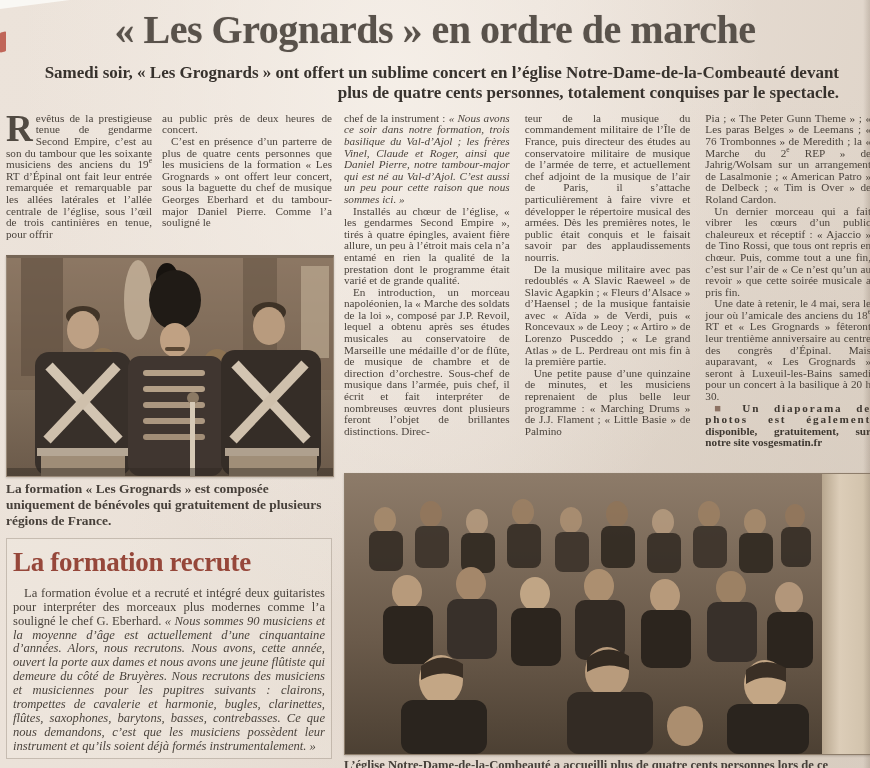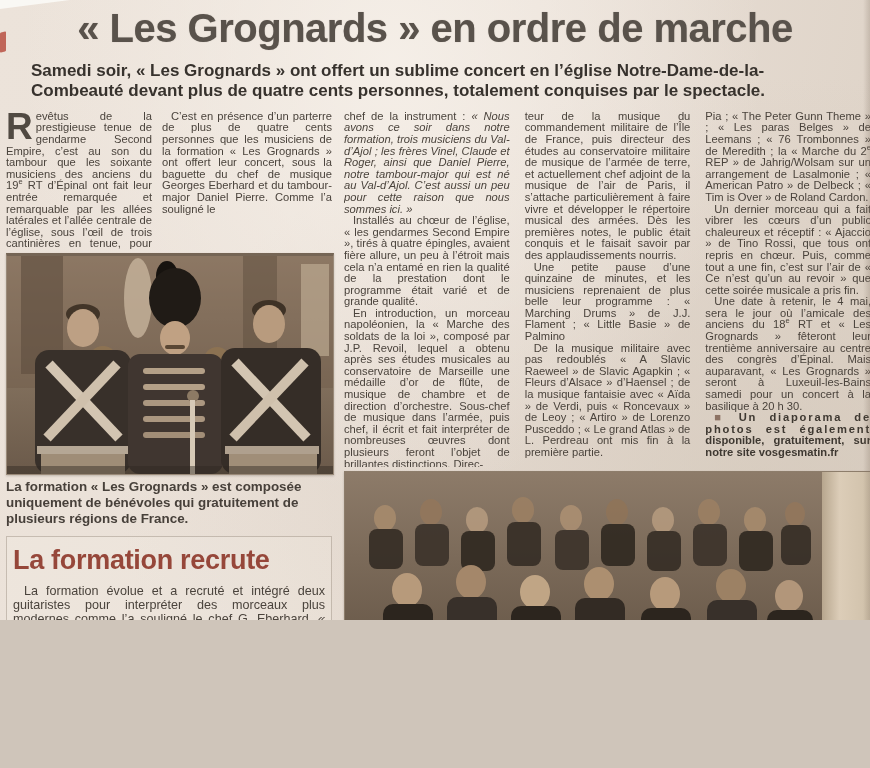--- a/index.html
+++ b/index.html
@@ -1,41 +1,41 @@
 <!DOCTYPE html>
 <html lang="fr"><head>
 <meta charset="utf-8">
 <style>
   html,body{margin:0;padding:0;background:#cfc5ba;}
   .page{
     position:relative;
-    width:870px;height:620px;
+    width:870px;height:768px;
     margin:0;
     overflow:hidden;
-    font-family:Liberation Sans, sans-serif;
+    font-family:Liberation Serif, serif;
     color:#4a433c;
     background:
       radial-gradient(ellipse at 45% 10%, rgba(246,240,233,.9) 0%, rgba(246,240,233,0) 55%),
       radial-gradient(ellipse at 90% 80%, rgba(208,196,182,.55) 0%, rgba(208,196,182,0) 60%),
       linear-gradient(100deg,#ece3da 0%,#e9dfd6 55%,#ddd2c6 100%);
   }
   .corner-sliver{position:absolute;top:0;left:0;width:0;height:0;
     border-top:9px solid #fbf9f6;border-right:70px solid transparent;opacity:.9;}
   .edge-right{position:absolute;top:0;right:0;width:7px;height:100%;
     background:linear-gradient(to right, rgba(0,0,0,0), rgba(120,104,88,.25));}
   .red-mark{position:absolute;left:0;top:32px;width:6px;height:20px;
     background:#b23c2e;opacity:.75;transform:skewY(-12deg);border-radius:1px;}
 
   h1.headline{
     margin:6px 10px 0 10px;text-align:center;
     font-size:40px;font-weight:700;letter-spacing:-.5px;
     color:#59524b;text-shadow:0 0 1px rgba(89,82,75,.35);
   }
   .subhead{
-    margin:10px auto 0 auto;max-width:808px;text-align:left;
+    margin:10px auto 0 auto;max-width:808px;text-align:right;
     font-size:17px;font-weight:700;line-height:1.2;color:#37322d;
   }
 
   .body-grid{display:flex;gap:12px;padding:9px 4px 0 6px;}
   .left-block{width:326px;flex:0 0 326px;}
   .right-block{width:527px;flex:0 0 527px;}
 
   .two-cols{display:flex;gap:10px;height:139px;overflow:hidden;}
   .two-cols .col-1{width:146px;flex:0 0 146px;}
   .two-cols .col-2{width:170px;flex:1;}
@@ -83,20 +83,21 @@
   <p class="subhead">Samedi soir, « Les Grognards » ont offert un sublime concert en l’église Notre-Dame-de-la-Combeauté devant plus de quatre cents personnes, totalement conquises par le spectacle.</p>
 
   <div class="body-grid">
 
     <div class="left-block">
       <div class="two-cols">
         <div class="col col-1">
             <p><span class="dropcap">R</span><span>evêtus de la prestigieuse tenue de gendarme Second Empire, c’est au son du tambour que les soixante musiciens des anciens du 19</span><sup>e</sup><span> RT d’Épinal ont fait leur entrée remarquée et remarquable par les allées latérales et l’allée centrale de l’église, sous l’œil de trois cantinières en tenue, pour offrir</span></p>
           </div>
         <div class="col col-2">
+            <p><span>au public près de deux heures de concert.</span></p>
             <p class="ind"><span>C’est en présence d’un parterre de plus de quatre cents personnes que les musiciens de la formation « Les Grognards » ont offert leur concert, sous la baguette du chef de musique Georges Eberhard et du tambour-major Daniel Pierre. Comme l’a souligné le</span></p>
           </div>
       </div>
 
       <figure class="photo1">
         <svg viewBox="0 0 326 218" preserveAspectRatio="none">
           <defs>
             <linearGradient id="g1" x1="0" y1="0" x2="0" y2="1">
               <stop offset="0" stop-color="#a18b76"></stop>
                 <stop offset="0.55" stop-color="#82705d"></stop>
@@ -158,28 +159,28 @@
         <h2>La formation recrute</h2>
         <div class="recruit-text">
             <p class="ind"><span>La formation évolue et a recruté et intégré deux guitaristes pour interpréter des morceaux plus modernes comme l’a souligné le chef G. Eberhard. </span><span class="it">« Nous sommes 90 musiciens et la moyenne d’âge est actuellement d’une cinquantaine d’années. Alors, nous recrutons. Nous avons, cette année, ouvert la porte aux dames et nous avons une jeune flûtiste qui demeure du côté de Bruyères. Nous recrutons des musiciens et musiciennes pour les pupitres suivants : clairons, trompettes de cavalerie et harmonie, bugles, clarinettes, flûtes, saxophones, barytons, basses, contrebasses. Ce que nous demandons, c’est que les musiciens possèdent leur instrument et qu’ils soient déjà formés instrumentalement. »</span></p>
           </div>
       </section>
     </div>
 
     <div class="right-block">
       <div class="three-cols">
         <div class="col">
-            <p><span>chef de la instrument : </span><span class="it">« Nous avons ce soir dans notre formation, trois musiciens du Val-d’Ajol ; les frères Vinel, Claude et Roger, ainsi que Daniel Pierre, notre tambour-major qui est né au Val-d’Ajol. C’est aussi un peu pour cette raison que nous sommes ici. »</span></p>
+            <p><span>chef de la instrument : </span><span class="it">« Nous avons ce soir dans notre formation, trois basilique du Val-d’Ajol ; les frères Vinel, Claude et Roger, ainsi que Daniel Pierre, notre tambour-major qui est né au Val-d’Ajol. C’est aussi un peu pour cette raison que nous sommes ici. »</span></p>
             <p class="ind"><span>Installés au chœur de l’église, « les gendarmes Second Empire », tirés à quatre épingles, avaient fière allure, un peu à l’étroit mais cela n’a entamé en rien la qualité de la prestation dont le programme était varié et de grande qualité.</span></p>
             <p class="ind"><span>En introduction, un morceau napoléonien, la « Marche des soldats de la loi », composé par J.P. Revoil, lequel a obtenu après ses études musicales au conservatoire de Marseille une médaille d’or de flûte, de musique de chambre et de direction d’orchestre. Sous-chef de musique dans l’armée, puis chef, il écrit et fait interpréter de nombreuses œuvres dont plusieurs feront l’objet de brillantes distinctions. Direc-</span></p>
           </div>
         <div class="col">
             <p><span>teur de la musique du commandement militaire de l’Île de France, puis directeur des études au conservatoire militaire de musique de l’armée de terre, et actuellement chef adjoint de la musique de l’air de Paris, il s’attache particulièrement à faire vivre et développer le répertoire musical des armées. Dès les premières notes, le public était conquis et le faisait savoir par des applaudissements nourris.</span></p>
+            <p class="ind"><span>De la musique militaire avec pas redoublés « A Slavic Raeweel » de Slavic Agapkin ; « Fleurs d’Alsace » d’Haensel ; de la musique fantaisie avec « Aïda » de Verdi, puis « Roncevaux » de Leoy ; « Artiro » de Lorenzo Pusceddo ; « Le grand Atlas » de L. Perdreau ont mis fin à la première partie.</span></p>
             <p class="ind"><span>Une petite pause d’une quinzaine de minutes, et les musiciens reprenaient de plus belle leur programme : « Marching Drums » de J.J. Flament ; « Little Basie » de Palmino</span></p>
-            <p class="ind"><span>De la musique militaire avec pas redoublés « A Slavic Raeweel » de Slavic Agapkin ; « Fleurs d’Alsace » d’Haensel ; de la musique fantaisie avec « Aïda » de Verdi, puis « Roncevaux » de Leoy ; « Artiro » de Lorenzo Pusceddo ; « Le grand Atlas » de L. Perdreau ont mis fin à la première partie.</span></p>
           </div>
         <div class="col">
             <p><span>Pia ; « The Peter Gunn Theme » ; « Les paras Belges » de Leemans ; « 76 Trombonnes » de Meredith ; la « Marche du 2</span><sup>e</sup><span> REP » de Jahrig/Wolsam sur un arrangement de Lasalmonie ; « American Patro » de Delbeck ; « Tim is Over » de Roland Cardon.</span></p>
             <p class="ind"><span>Un dernier morceau qui a fait vibrer les cœurs d’un public chaleureux et réceptif : « Ajaccio » de Tino Rossi, que tous ont repris en chœur. Puis, comme tout a une fin, c’est sur l’air de « Ce n’est qu’un au revoir » que cette soirée musicale a pris fin.</span></p>
             <p class="ind"><span>Une date à retenir, le 4 mai, sera le jour où l’amicale des anciens du 18</span><sup>e</sup><span> RT et « Les Grognards » fêteront leur trentième anniversaire au centre des congrès d’Épinal. Mais auparavant, « Les Grognards » seront à Luxeuil-les-Bains samedi pour un concert à la basilique à 20 h 30.</span></p>
             <p class="ind"><span class="sq">■ </span><span class="bd ls">Un diaporama de photos est également </span><span class="bd">disponible, gratuitement, sur notre site vosgesmatin.fr</span></p>
           </div>
       </div>
 
       <figure class="photo2">

